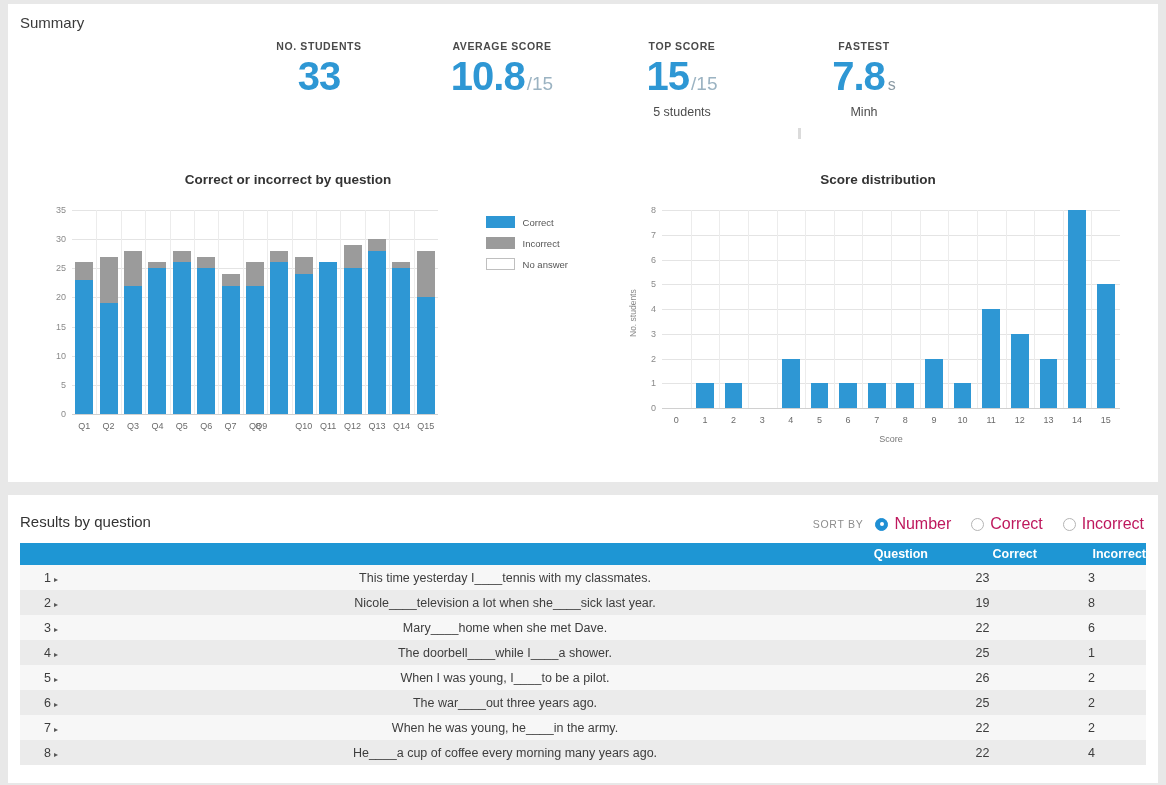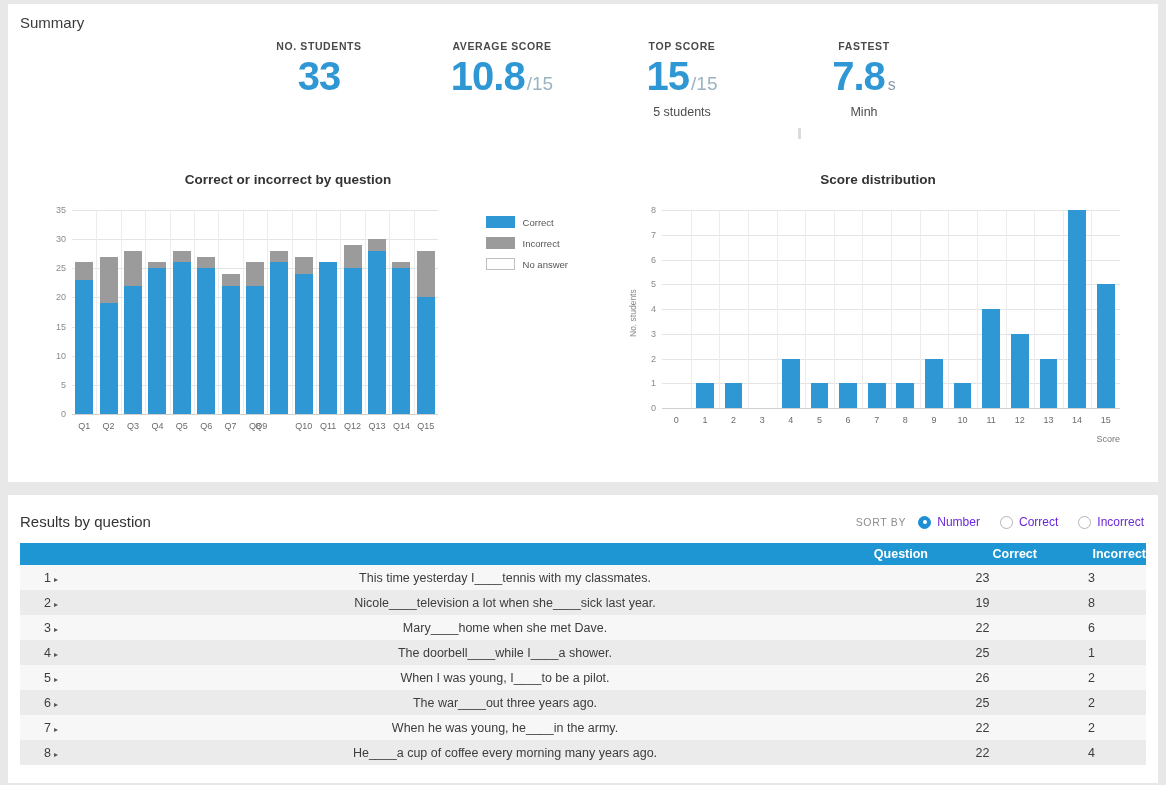--- a/index.html
+++ b/index.html
@@ -84,21 +84,21 @@
   .legend-row { display: flex; align-items: center; margin-bottom: 9px; }
   .legend-swatch {
     width: 29px; height: 12px; margin-right: 8px; display: inline-block;
   }
   .sw-correct { background: #2e97d4; }
   .sw-incorrect { background: #9b9b9b; }
   .sw-noanswer { background: #ffffff; border: 1px solid #bfbfbf; height: 12px; }
   .legend-text { font-size: 9.5px; color: #555; white-space: nowrap; }
 
   .axis-title {
-    position: absolute; font-size: 9px; color: #777; text-align: right;
+    position: absolute; font-size: 9px; color: #777; text-align: center;
     white-space: nowrap;
   }
   .axis-title-rot {
     position: absolute; font-size: 8.5px; color: #8a8a8a;
     transform: rotate(-90deg); transform-origin: left top; white-space: nowrap;
   }
 
   
   .sortby { position: absolute; right: 14px; top: 20px; display: flex; align-items: center; }
   .sortby-label {
@@ -110,21 +110,21 @@
   .radio-dot {
     width: 13px; height: 13px; border-radius: 50%;
     border: 1px solid #b5b5b5; background: #fff; margin-right: 6px;
     display: inline-block; position: relative;
   }
   .radio-dot.on { border-color: #1f8fd4; background: #1f8fd4; }
   .radio-dot.on::after {
     content: ""; position: absolute; left: 3.5px; top: 3.5px;
     width: 4px; height: 4px; border-radius: 50%; background: #fff;
   }
-  .radio-text { font-size: 12px; color: #6d28d9; white-space: nowrap; }
+  .radio-text { font-size: 16px; color: #be185d; white-space: nowrap; }
 
   table.results {
     position: absolute; left: 12px; top: 48px;
     width: 1126px; border-collapse: collapse;
   }
   table.results thead th {
     background: #1e96d4; color: #fff; font-size: 12.5px; font-weight: bold;
     height: 22px; padding: 0; text-align: right;
   }
   table.results tbody td {

